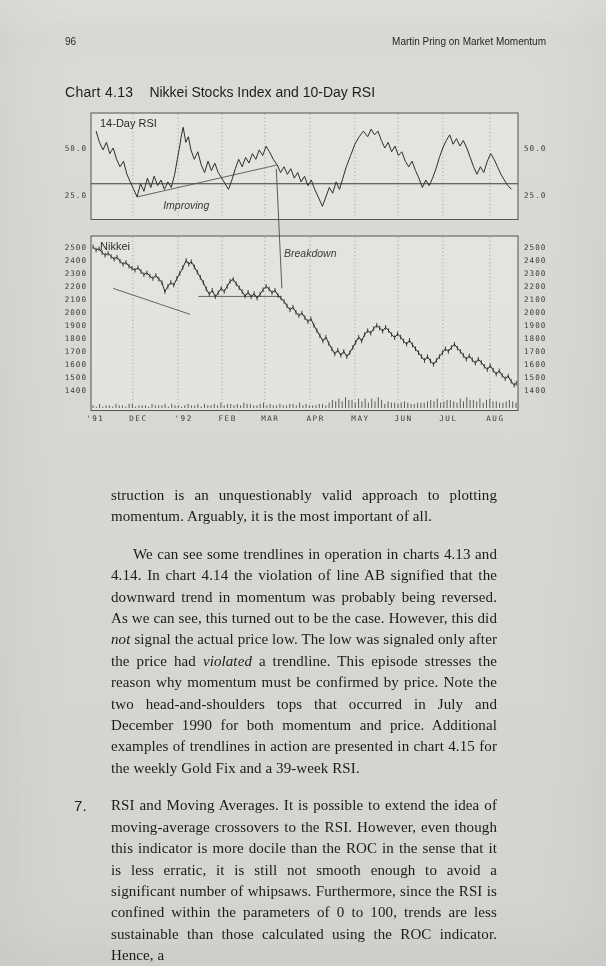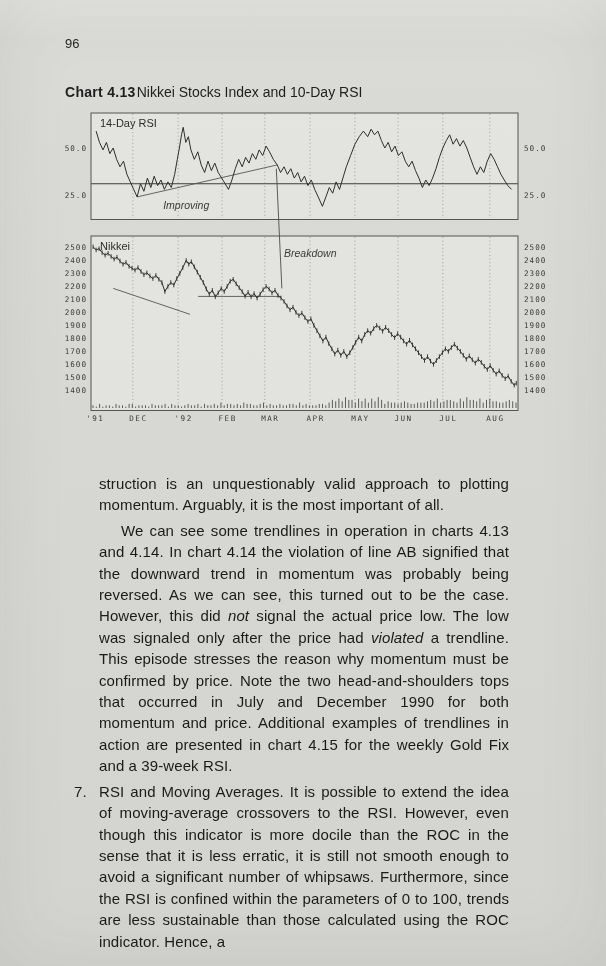--- a/index.html
+++ b/index.html
@@ -3,44 +3,45 @@
 <meta charset="utf-8">
 <style>
   html,body{margin:0;padding:0;background:#b9b9b6;}
   .page{
     position:relative;width:606px;height:966px;overflow:hidden;
     background:linear-gradient(180deg,#e3e3e0 0%,#dadad7 4%,#d7d7d4 45%,#d3d3d0 100%);
     box-shadow:inset 0 0 70px rgba(90,90,80,0.10);
     font-family:"Liberation Sans",sans-serif;color:#1f1f1f;
   }
   .header{position:absolute;top:36px;left:65px;right:60px;display:flex;justify-content:space-between;
-    font-size:13px;color:#262626;}
+    font-size:10px;color:#262626;}
   .fig-caption{position:absolute;top:84px;left:65px;font-size:14px;color:#1e1e1e;}
-  .fig-label{font-weight:bold;margin-right:1px;letter-spacing:0.3px;}
+  .fig-label{font-weight:normal;margin-right:16px;letter-spacing:0.3px;}
   .figure{position:absolute;left:50px;top:105px;width:510px;height:335px;}
   .figure svg{width:100%;height:100%;display:block;}
   .body-text{position:absolute;left:95px;top:469px;width:418px;font-size:15px;line-height:21.4px;
     text-align:justify;letter-spacing:0.1px;color:#1b1b1b;}
-  .body-text p{margin:4px;}
+  .body-text p{margin:16px;font-family:Liberation Serif, serif;}
   .body-text em{font-style:italic;}
   .indent{text-indent:22px;}
   .list-item{position:relative;margin-top:0;}
   .list-item .marker{position:absolute;left:-21px;top:0;}
   svg text{fill:#30302e;}
   .tick{font-family:"DejaVu Sans Mono",monospace;font-size:7.6px;letter-spacing:1px;fill:#3a3a38;}
   .xlab{font-family:"DejaVu Sans Mono",monospace;font-size:7.6px;letter-spacing:1.5px;fill:#3a3a38;}
   .ptitle{font-family:"Liberation Sans",sans-serif;font-size:11px;fill:#2c2c2a;}
   .note{font-family:"Liberation Sans",sans-serif;font-size:10.5px;font-style:italic;fill:#3a3a38;}
 </style>
 </head>
 <body>
 
 <div class="page">
   <div class="header">
     <span>96</span>
+    <span>Martin Pring on Market Momentum</span>
   </div>
 
   <div class="fig-caption">
     <span class="fig-label">Chart 4.13</span><span>Nikkei Stocks Index and 10-Day RSI</span>
   </div>
 
   <div class="figure">
     <svg id="chart" viewBox="0 0 510 335">
         <rect x="41" y="8" width="427" height="106.5" fill="rgba(252,252,248,0.30)" stroke="none"></rect>
         <line x1="82.846" x2="82.846" y1="9" y2="113.5" stroke="#8d8d89" stroke-width="0.8" stroke-dasharray="1 2.6"></line>

